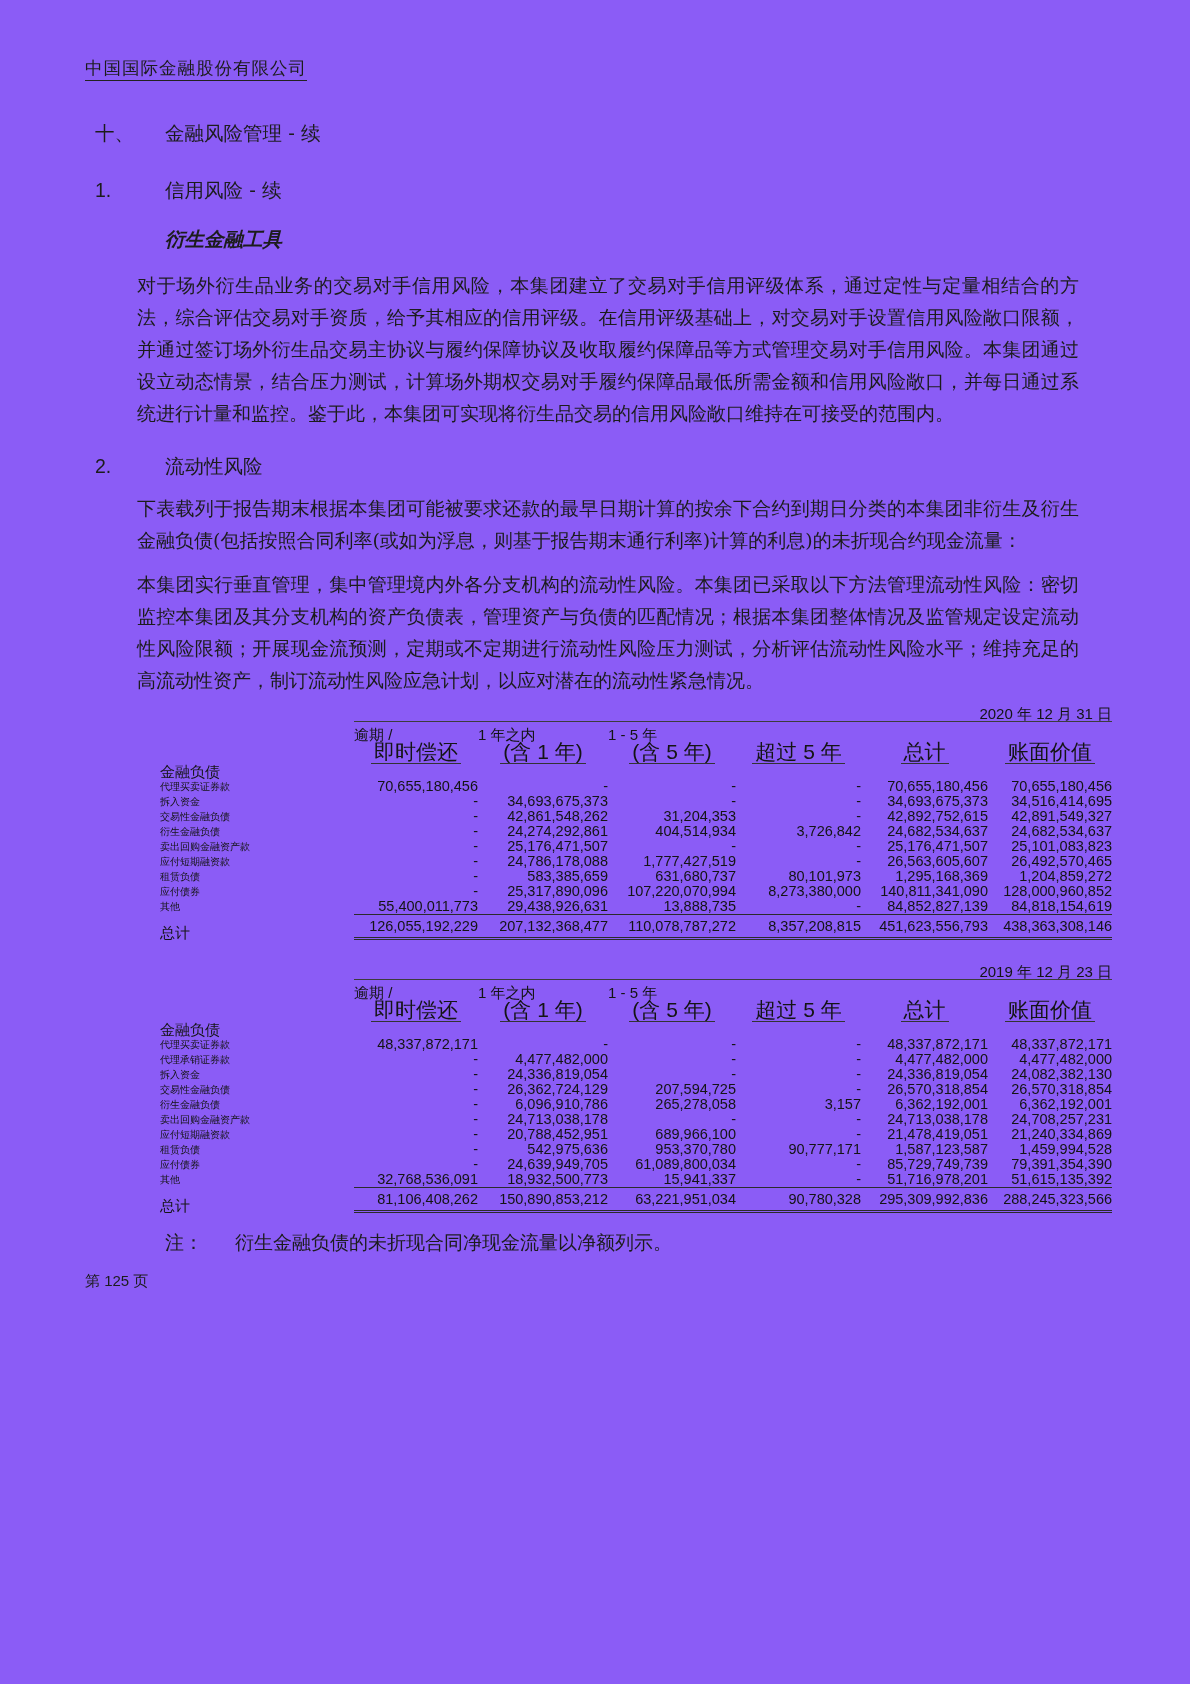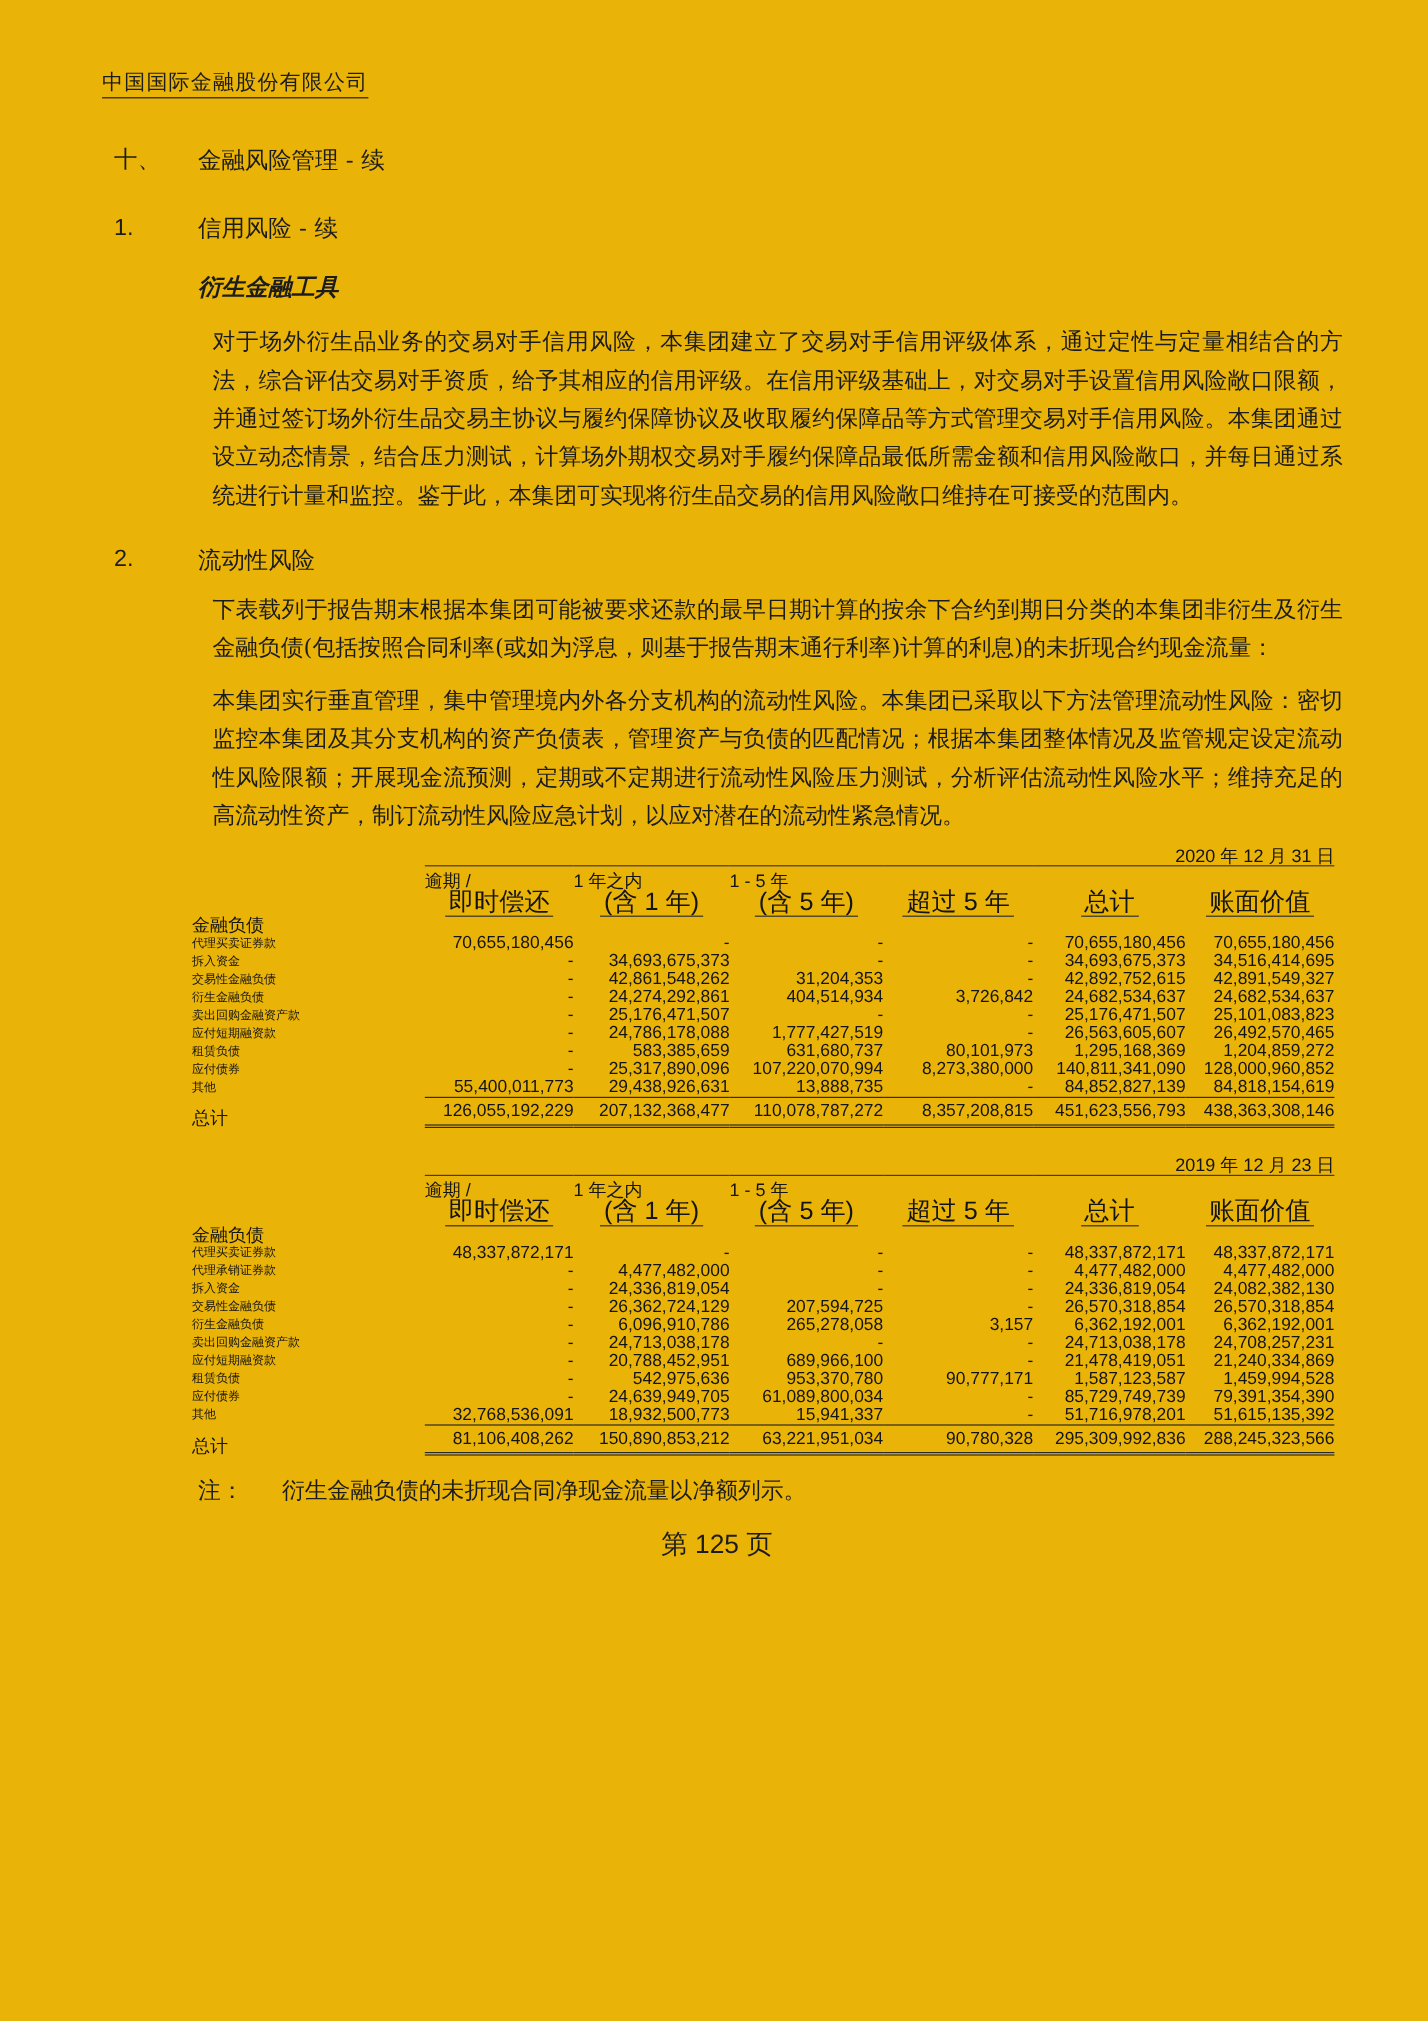--- a/index.html
+++ b/index.html
@@ -1,30 +1,30 @@
 <!DOCTYPE html>
 <html><head>
 <meta charset="utf-8">
 <style>
   html,body{margin:0;padding:0;background:#e8e8e8;}
   .page{
-    width:1190px;height:1684px;background:#eab308;color:#1c1c1c;
+    width:1190px;height:1684px;background:#8b5cf6;color:#1c1c1c;
     font-family:"DejaVu Serif","Liberation Serif",serif;
     box-sizing:border-box;padding:56px 80px 0 85px;overflow:hidden;
     margin:0 auto;position:relative;
   }
   .company{font-size:17.5px;letter-spacing:1px;}
   .company span{border-bottom:1.3px solid #222;padding-bottom:2px;}
   .sec-row{display:flex;font-size:19.5px;margin-left:10px;line-height:27px;}
   .sec-no{width:70px;flex:none;font-family:"Liberation Sans","DejaVu Sans",sans-serif;}
   .sec-main{margin-top:40px;}
   .sec-sub1{margin-top:30px;}
   .sec-sub2{margin-top:8px;}
   .deriv-head{margin:22px 0 0 80px;font-size:19.5px;font-weight:bold;font-style:italic;line-height:27px;}
-  .para{margin-left:92px;width:942px;font-size:19px;line-height:32px;text-align:justify;text-justify:inter-ideograph;}
+  .para{margin-left:52px;width:942px;font-size:19px;line-height:32px;text-align:justify;text-justify:inter-ideograph;}
   .p-credit{margin-top:16px;}
   .p-liq1{margin-top:14px;}
   .p-liq2{margin-top:12px;}
   .p-liq3{margin-top:12px;}
 
   .tbl-wrap{margin-left:75px;}
   .tw-2020{margin-top:10px;}
   .tw-2019{margin-top:24px;}
   table.fin{border-collapse:collapse;table-layout:fixed;width:952px;
     font-family:"Liberation Sans","DejaVu Sans",sans-serif;font-size:14.5px;color:#141414;}
@@ -35,21 +35,21 @@
   .h2-cell .u{display:inline-block;border-bottom:1.2px solid #333;padding:0 3px 4px;}
   .group-cell{font-size:15px;padding:9px 0 4px;}
   .lbl-cell{font-size:10px;padding:4px 0 3.5px 18px;white-space:nowrap;}
   .num-cell{text-align:right;padding:4px 2px 3.5px 8px;white-space:nowrap;}
   .total-lbl{font-size:15px;padding:6px 0 6px 0;}
   .total-cell{padding-top:2px;padding-bottom:2px;}
   .tot{border-top:1.5px solid #2b2b2b;border-bottom:3px double #2b2b2b;padding:4px 0 3px;}
 
   .note-row{display:flex;margin:16px 0 0 80px;font-size:19px;line-height:27px;}
   .note-lbl{width:70px;flex:none;}
-  .page-no{margin-top:16px;text-align:center;font-size:22px;
+  .page-no{margin-top:16px;font-size:15px;
     font-family:"Liberation Sans","DejaVu Sans",sans-serif;}
 </style>
 </head>
 <body>
 
 <div class="page">
 
   <div class="company">
     <span>中国国际金融股份有限公司</span>
   </div>

